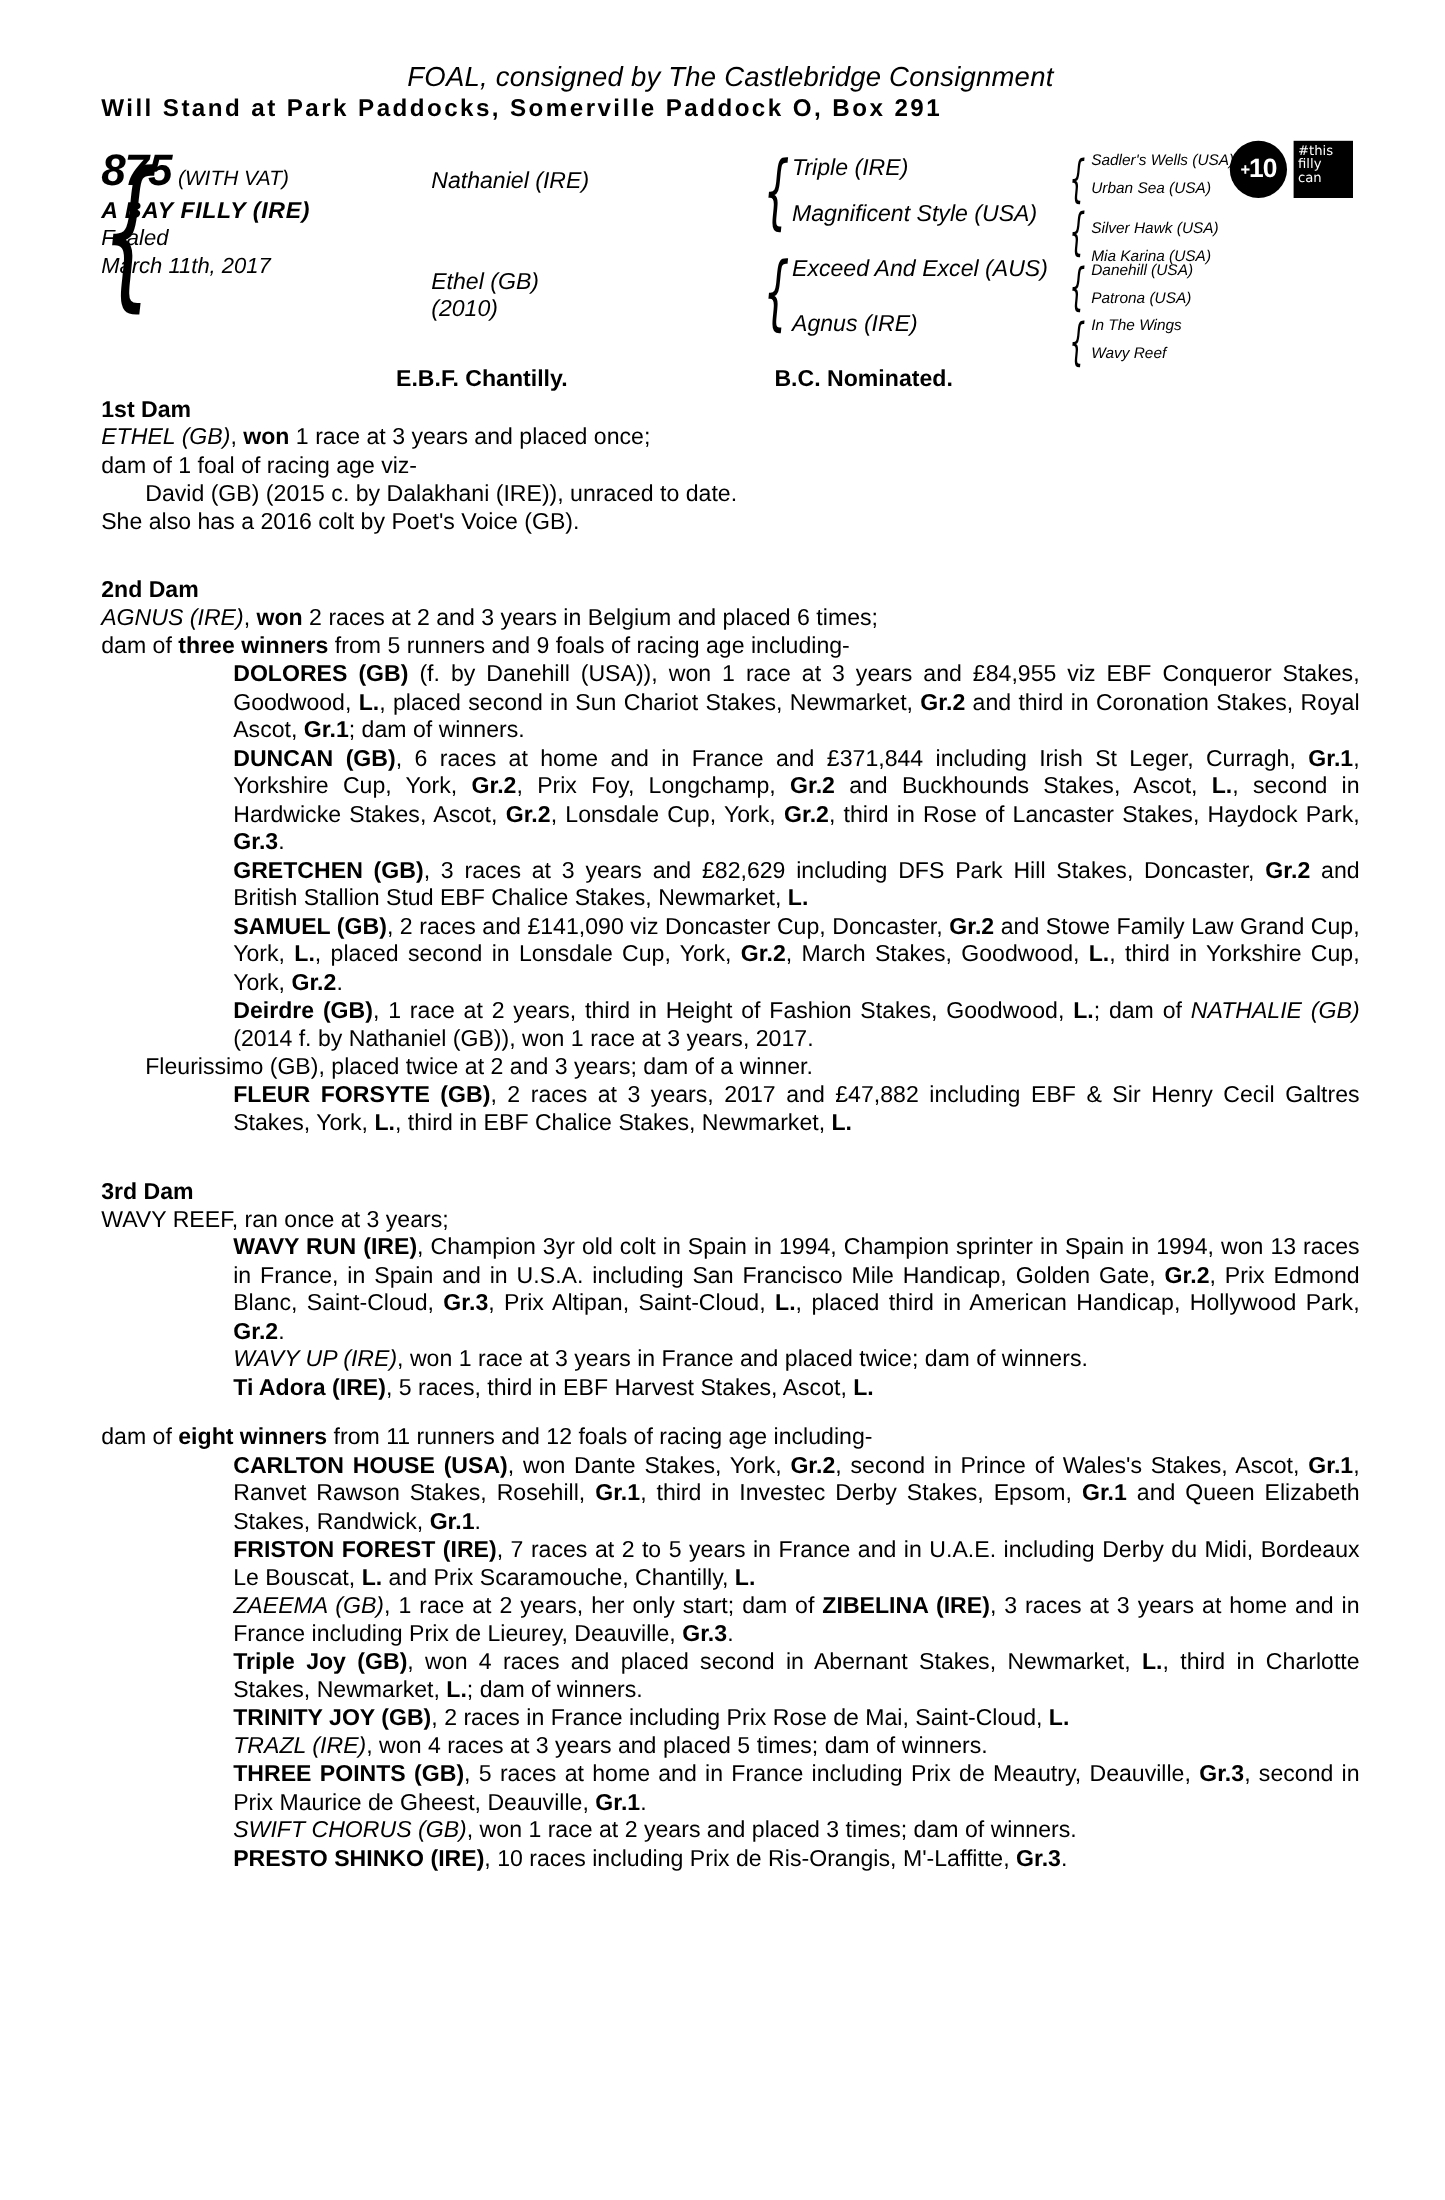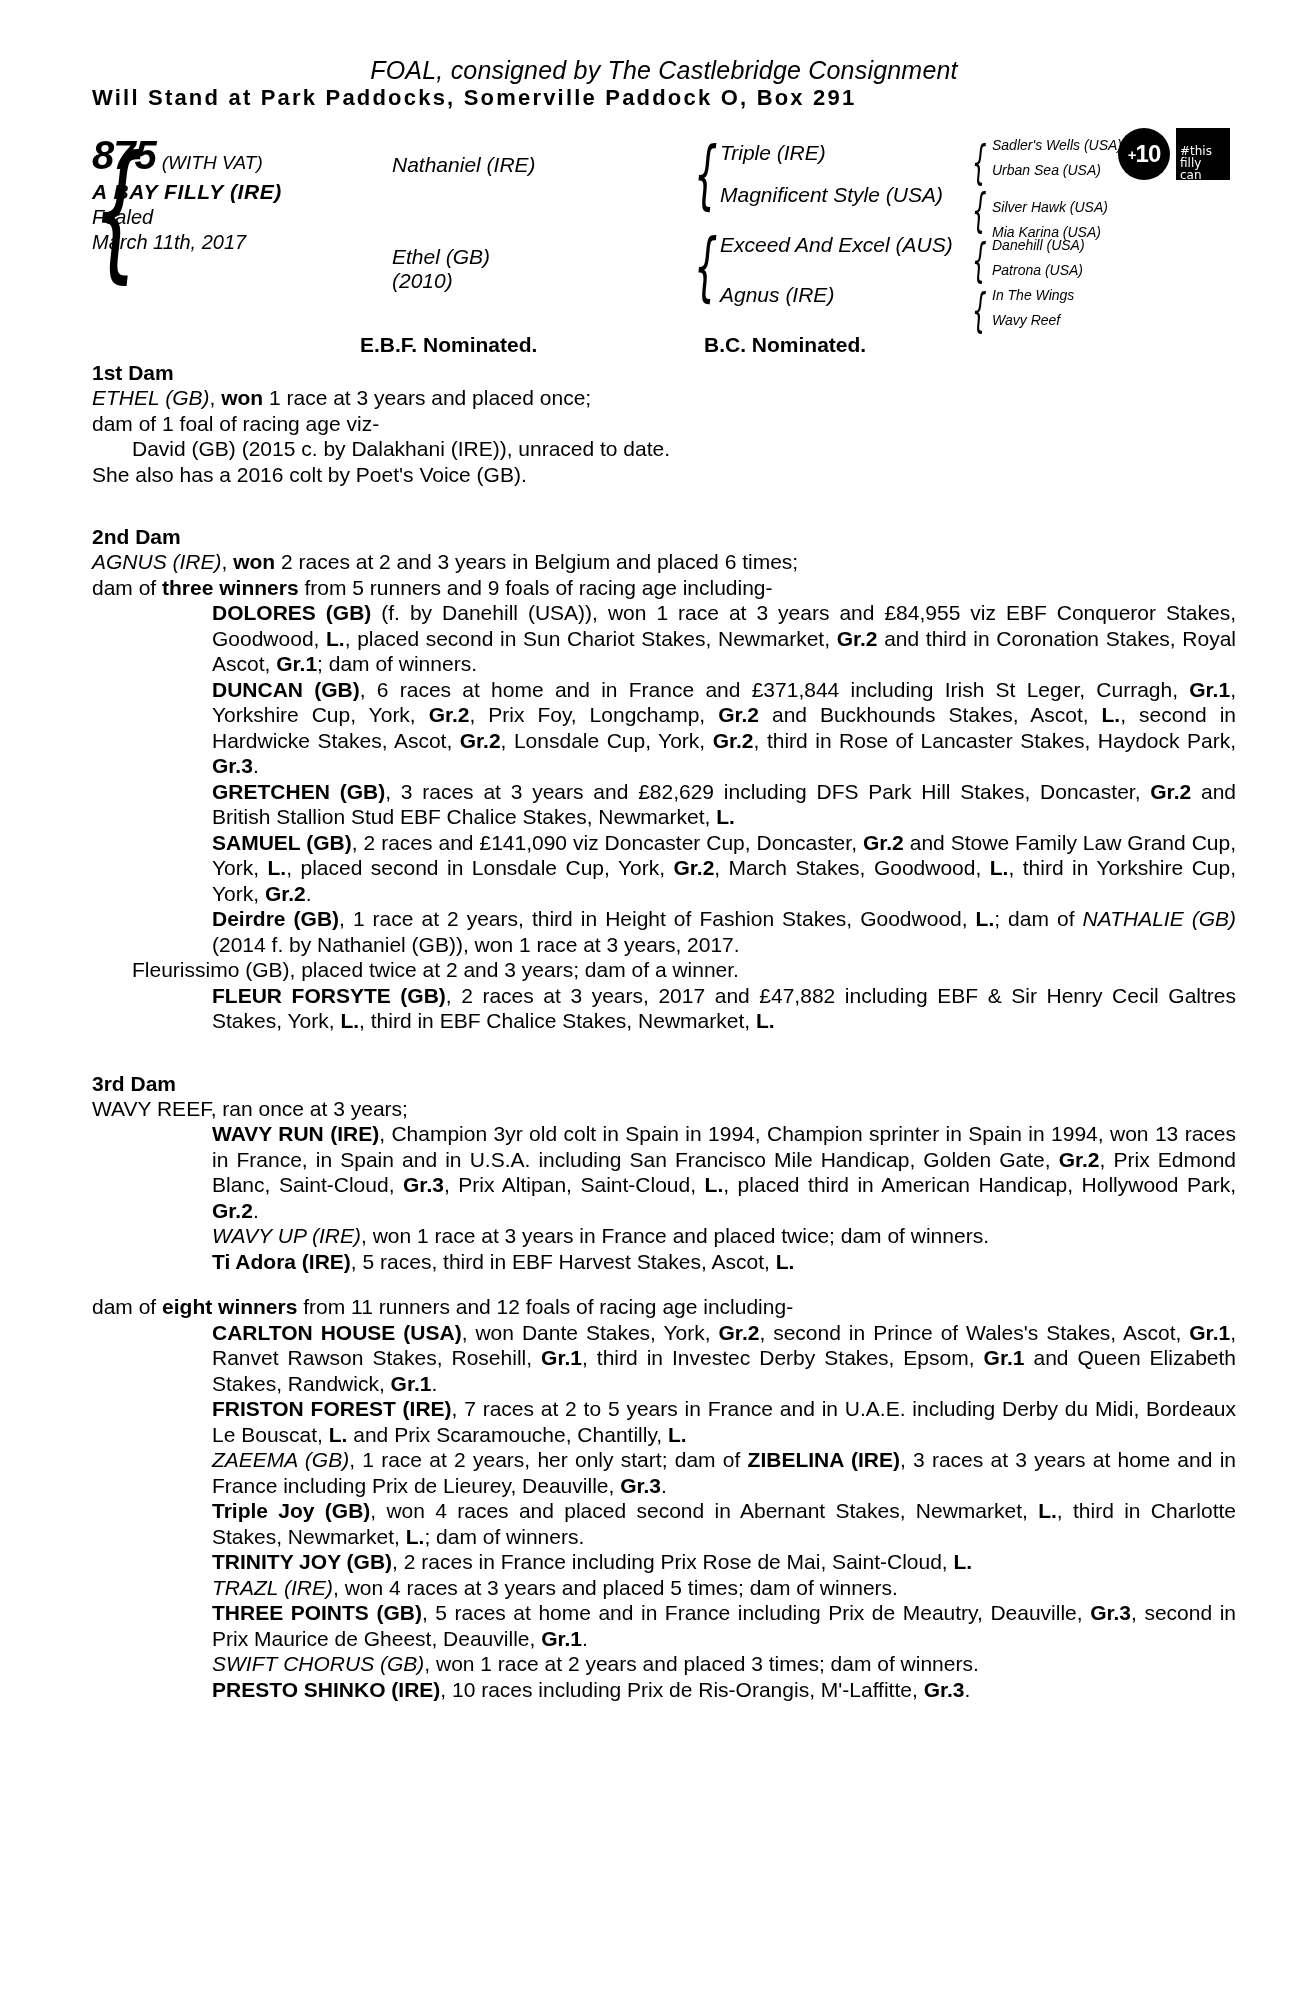--- a/index.html
+++ b/index.html
@@ -60,21 +60,21 @@
     vertical-align: super;
     line-height: 1;
   }
   .badge-thisfilly {
     width: 54px;
     height: 52px;
     background: #000;
     color: #fff;
     font-size: 12px;
     line-height: 12px;
-    padding: 17px 4px;
+    padding: 3px 4px;
     box-sizing: border-box;
     text-align: left;
     font-family: "DejaVu Sans", sans-serif;
   }
   .badge-thisfilly div { white-space: nowrap; }
 
   
   .ped {
     position: relative;
     height: 212px;
@@ -274,21 +274,21 @@
       <div>Danehill (USA)</div>
       <div>Patrona (USA)</div>
     </div>
     <div class="gen3 t4">
       <div>In The Wings</div>
       <div>Wavy Reef</div>
     </div>
   </div>
 
   <div class="noms">
-    <span class="ebf">E.B.F. Nominated.</span>
+    <span class="ebf">E.B.F. Chantilly.</span>
     <span class="bc">B.C. Nominated.</span>
   </div>
 
   <div class="dam-head" style="margin-top:2px;">1st Dam</div>
   <p class="t nojust"><i>ETHEL (GB)</i>, <b>won</b><span> 1 race at 3 years and placed once;</span></p>
   <p class="t nojust">dam of 1 foal of racing age viz-</p>
   <p class="t nojust ind1">David (GB) (2015 c. by Dalakhani (IRE)), unraced to date.</p>
   <p class="t nojust">She also has a 2016 colt by Poet's Voice (GB).</p>
 
   <div class="gap"></div>

